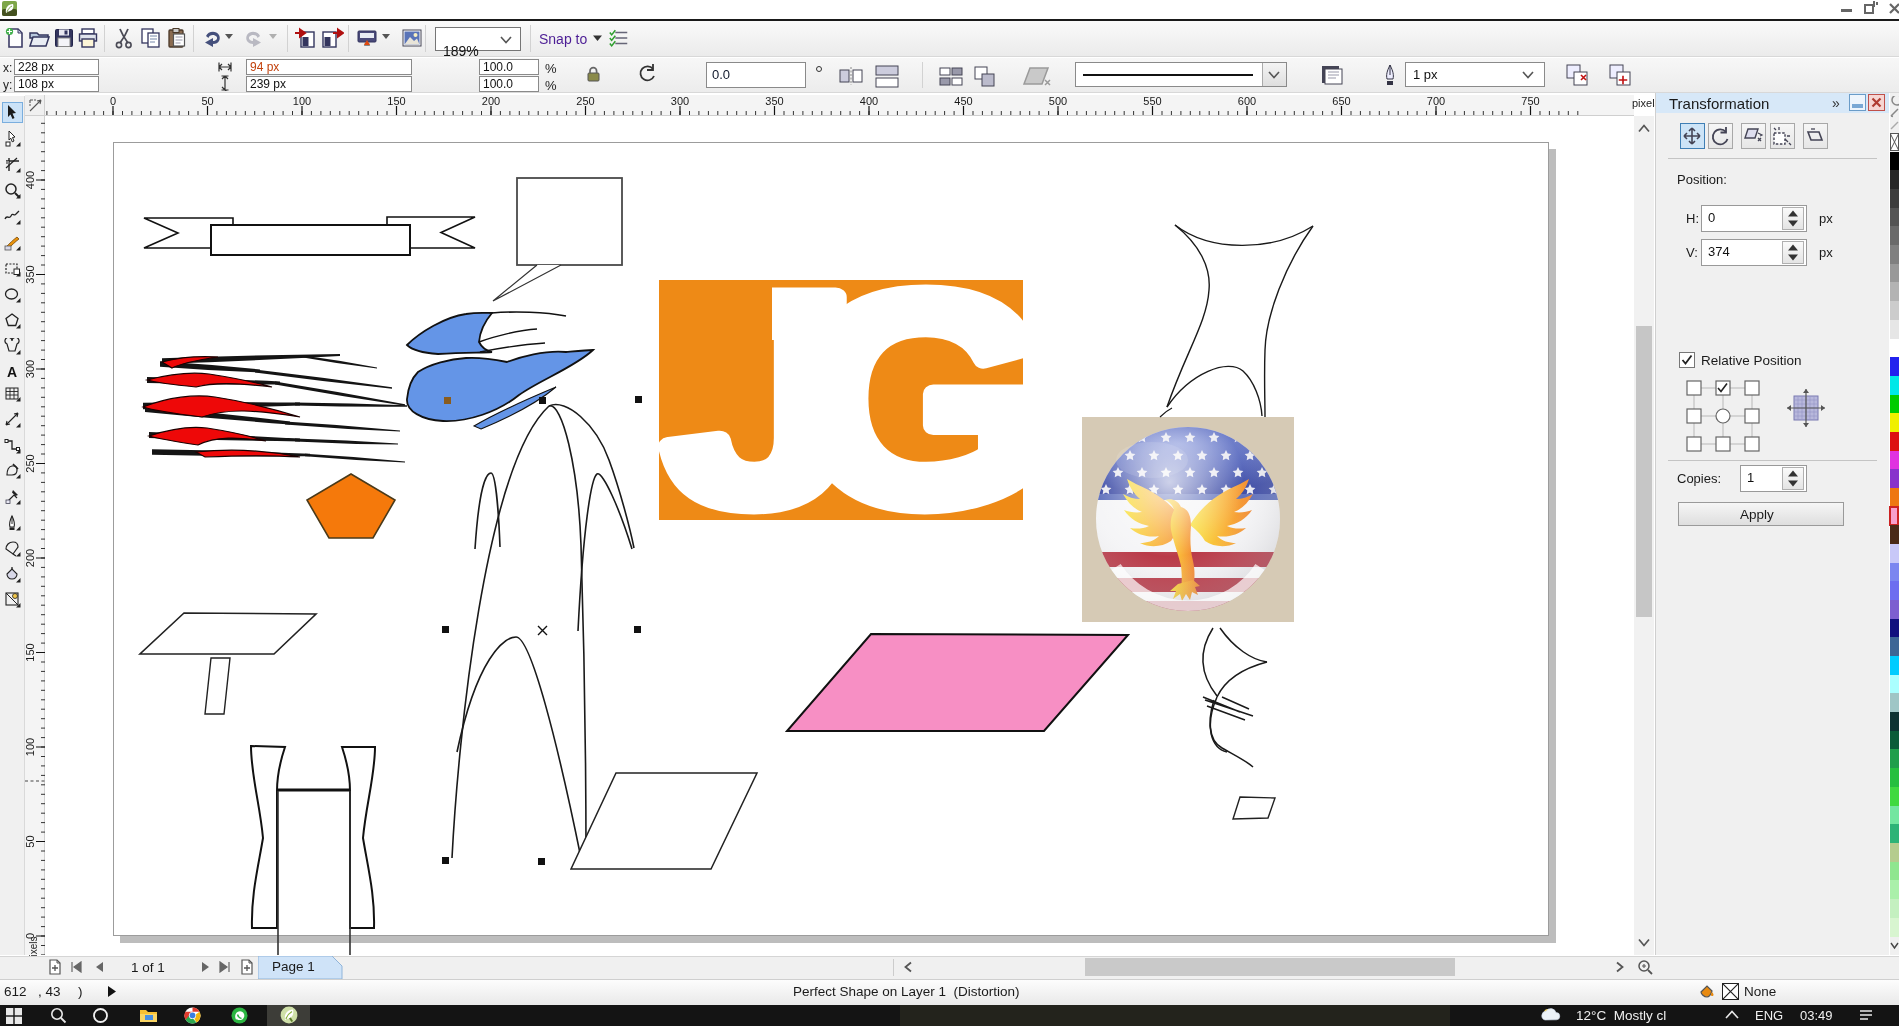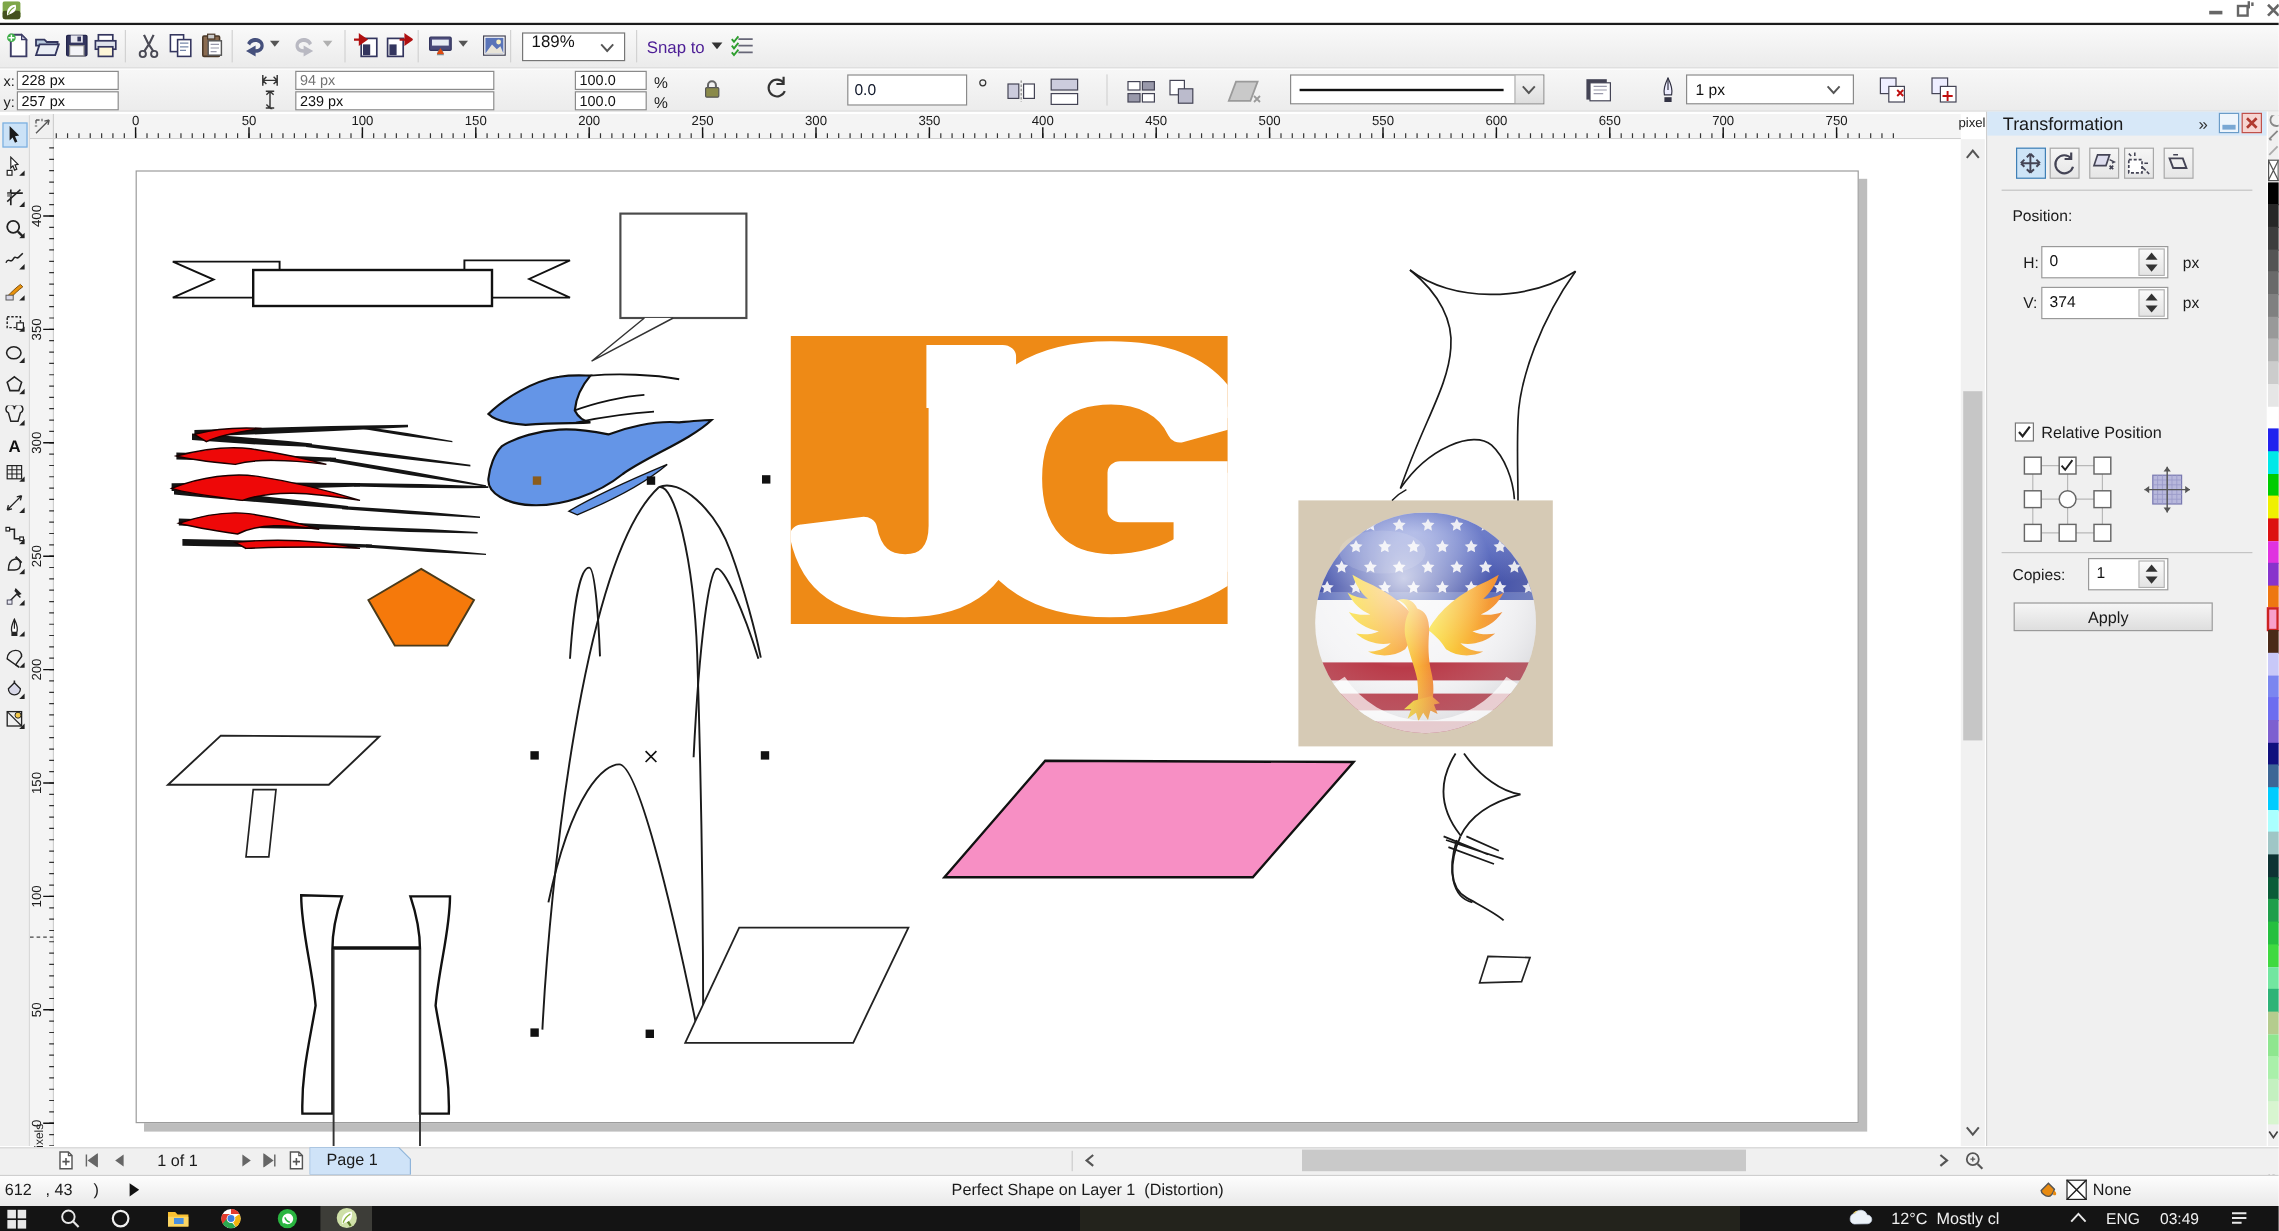--- a/index.html
+++ b/index.html
@@ -102,48 +102,48 @@
 <svg class="ico" style="left:381px;top:32px" width="10" height="8" viewBox="0 0 10 8">
       <path d="M1 2 L5 7 L9 2 Z" fill="#555"></path>
     </svg>
 <svg class="ico" style="left:400px;top:26px" width="24" height="24" viewBox="0 0 24 24">
  <rect x="3" y="4" width="18" height="16" fill="#fff" stroke="#445"></rect>
  <rect x="4.5" y="5.5" width="15" height="13" fill="#5a74b8"></rect>
  <path d="M4.5 18.5 L10 11 L14 15 L17 12.5 L19.5 18.5 Z" fill="#e8e4d8"></path>
  <circle cx="15.5" cy="9" r="2" fill="#f8f0c0"></circle>
     </svg>
 <div class="abs" style="left:435px;top:27px;width:86px;height:24px;background:#fff;border:1px solid #767676"></div>
-<div class="txt" style="left:443px;top:26px;font-size:14px;color:#111">189%</div>
+<div class="txt" style="left:443px;top:43px;font-size:14px;color:#111">189%</div>
 <svg class="ico" style="left:500px;top:36px" width="12" height="8" viewBox="0 0 12 8">
       <path d="M1 1 L6 6.5 L11 1" stroke="#555" stroke-width="1.6" fill="none"></path>
     </svg>
 <div class="txt" style="left:539px;top:31px;font-size:14px;color:#4c1d95">Snap to</div>
 <svg class="ico" style="left:592px;top:34px" width="11" height="8" viewBox="0 0 11 8">
       <path d="M1 1.5 L5.5 7 L10 1.5 Z" fill="#333"></path>
     </svg>
 
 <svg class="ico" style="left:608px;top:27px" width="22" height="24" viewBox="0 0 24 22">
  <path d="M8 4 h13 M8 10 h13 M8 16 h13" stroke="#667" stroke-width="1.6"></path>
  <path d="M2 4 l2 2.5 4-5 M2 10 l2 2.5 4-5 M2 16 l2 2.5 4-5" stroke="#2d9e2d" stroke-width="1.7" fill="none"></path>
     </svg>
 <div class="abs" style="left:0;top:58px;width:1899px;height:35px;background:linear-gradient(#f7f7f7,#ececec);border-bottom:1px solid #d8d8d8"></div>
 <div class="txt" style="left:3px;top:61px;font-size:12px;color:#222">x:</div>
 <div class="txt" style="left:3px;top:78px;font-size:12px;color:#222">y:</div>
 <div class="abs" style="left:14px;top:59px;width:85px;height:16px;background:#fff;border:1px solid #8a8a8a"></div>
     <div class="txt" style="left:18px;top:60px;font-size:12px;color:#111">228 px</div>
 <div class="abs" style="left:14px;top:76px;width:85px;height:16px;background:#fff;border:1px solid #8a8a8a"></div>
-    <div class="txt" style="left:18px;top:77px;font-size:12px;color:#111">257 px</div>
+    <div class="txt" style="left:18px;top:77px;font-size:12px;color:#111">108 px</div>
 <svg class="ico" style="left:218px;top:61px" width="14" height="12" viewBox="0 0 14 12">
       <path d="M1 6 h12 M1 6 l3 -3 M1 6 l3 3 M13 6 l-3 -3 M13 6 l-3 3 M1 1.5 v9 M13 1.5 v9" stroke="#333" stroke-width="1.2" fill="none"></path>
     </svg>
 <svg class="ico" style="left:220px;top:75px" width="10" height="16" viewBox="0 0 10 16">
       <path d="M5 1 v14 M5 1 l-3 3 M5 1 l3 3 M5 15 l-3 -3 M5 15 l3 3 M1.5 1 h7 M1.5 15 h7" stroke="#333" stroke-width="1.2" fill="none"></path>
     </svg>
 <div class="abs" style="left:246px;top:59px;width:166px;height:16px;background:#fff;border:1px solid #8a8a8a"></div>
-    <div class="txt" style="left:250px;top:60px;font-size:12px;color:#737373">94 px</div>
+    <div class="txt" style="left:250px;top:60px;font-size:12px;color:#c2410c">94 px</div>
 <div class="abs" style="left:246px;top:76px;width:166px;height:16px;background:#fff;border:1px solid #8a8a8a"></div>
     <div class="txt" style="left:250px;top:77px;font-size:12px;color:#111">239 px</div>
 <div class="abs" style="left:479px;top:59px;width:60px;height:16px;background:#fff;border:1px solid #8a8a8a"></div>
     <div class="txt" style="left:483px;top:60px;font-size:12px;color:#111">100.0</div>
 <div class="abs" style="left:479px;top:76px;width:60px;height:16px;background:#fff;border:1px solid #8a8a8a"></div>
     <div class="txt" style="left:483px;top:77px;font-size:12px;color:#111">100.0</div>
 <div class="txt" style="left:545px;top:61px;font-size:13px;color:#222">%</div>
 <div class="txt" style="left:545px;top:78px;font-size:13px;color:#222">%</div>
 <svg class="ico" style="left:585px;top:65px" width="16" height="20" viewBox="0 0 16 20">
       <rect x="3" y="8" width="11" height="8" rx="1" fill="#8a8a4a" stroke="#555"></rect>

